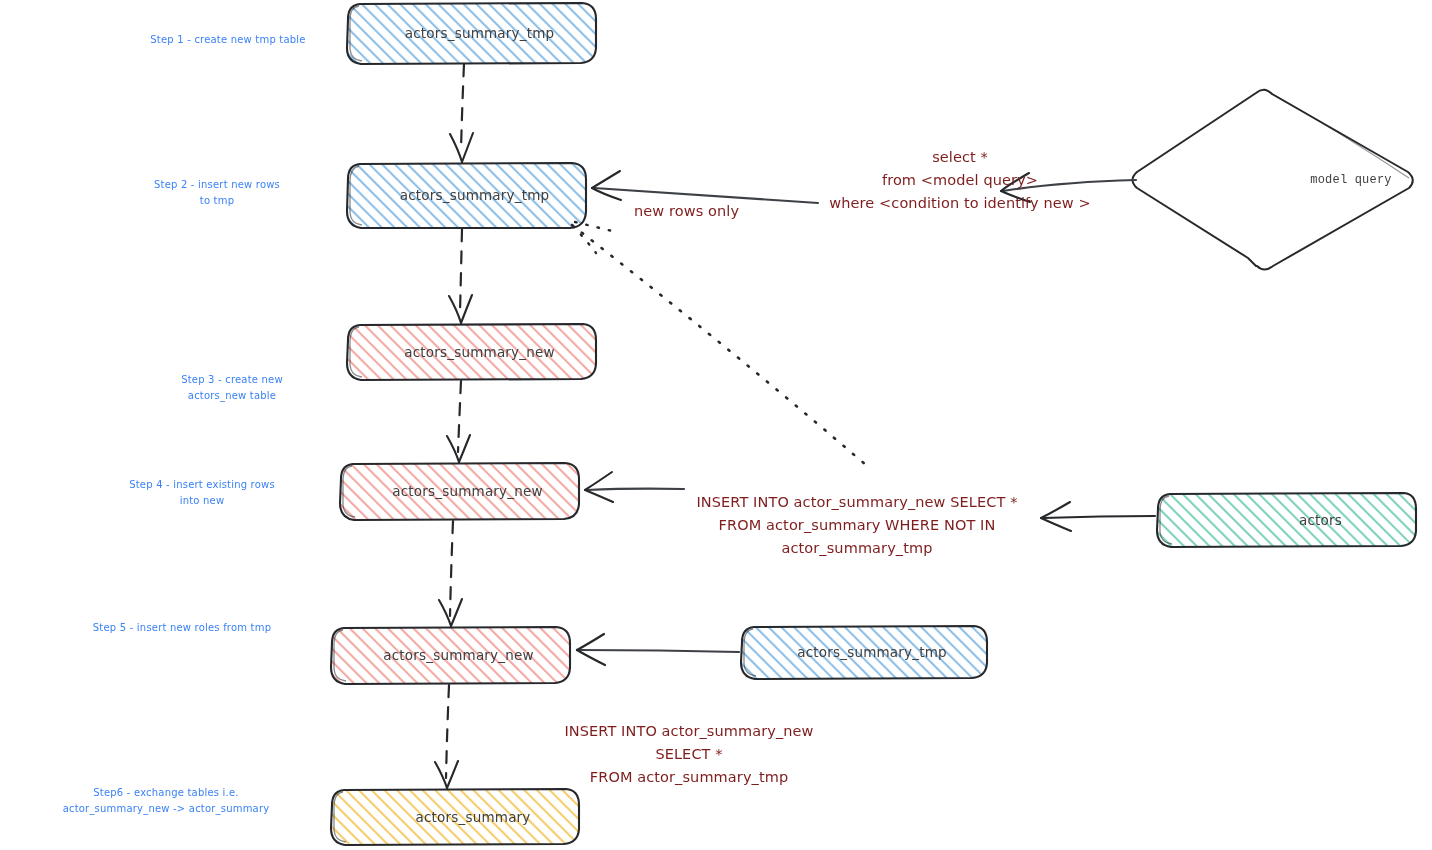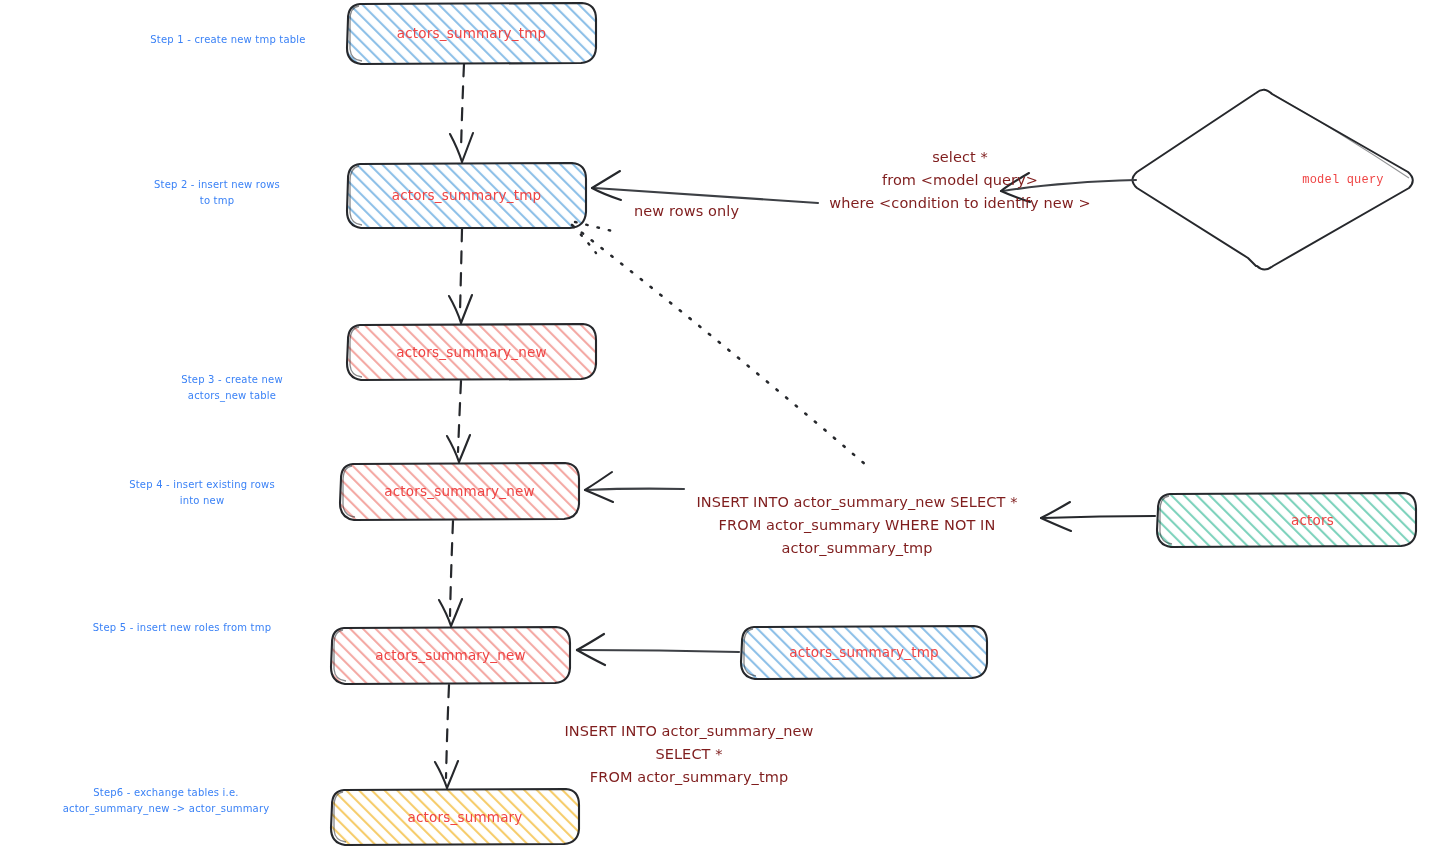--- a/index.html
+++ b/index.html
@@ -8,25 +8,25 @@
     font-family:"DejaVu Sans",sans-serif;
   }
   #canvas{position:absolute;inset:0;width:1432px;height:850px;}
   .lbl{
     position:absolute;color:#3b82f6;
     font-family:"DejaVu Sans",sans-serif;
     font-size:10px;line-height:1.55;text-align:center;
     white-space:pre;letter-spacing:.2px;
   }
   .node-lbl{
-    position:absolute;color:#ef4444;
+    position:absolute;color:#404040;
     font-family:"DejaVu Sans",sans-serif;
     font-size:13.5px;line-height:1.2;text-align:center;
     white-space:pre;letter-spacing:.2px;
-    display:flex;align-items:center;justify-content:center;
+    display:flex;align-items:center;justify-content:center;padding-left:8px;
   }
   .sql{
     position:absolute;color:#7f1d1d;
     font-family:"DejaVu Sans",sans-serif;
     font-size:14.5px;line-height:1.58;text-align:center;
     white-space:pre;letter-spacing:.1px;
   }
 </style>
 </head>
 <body>

